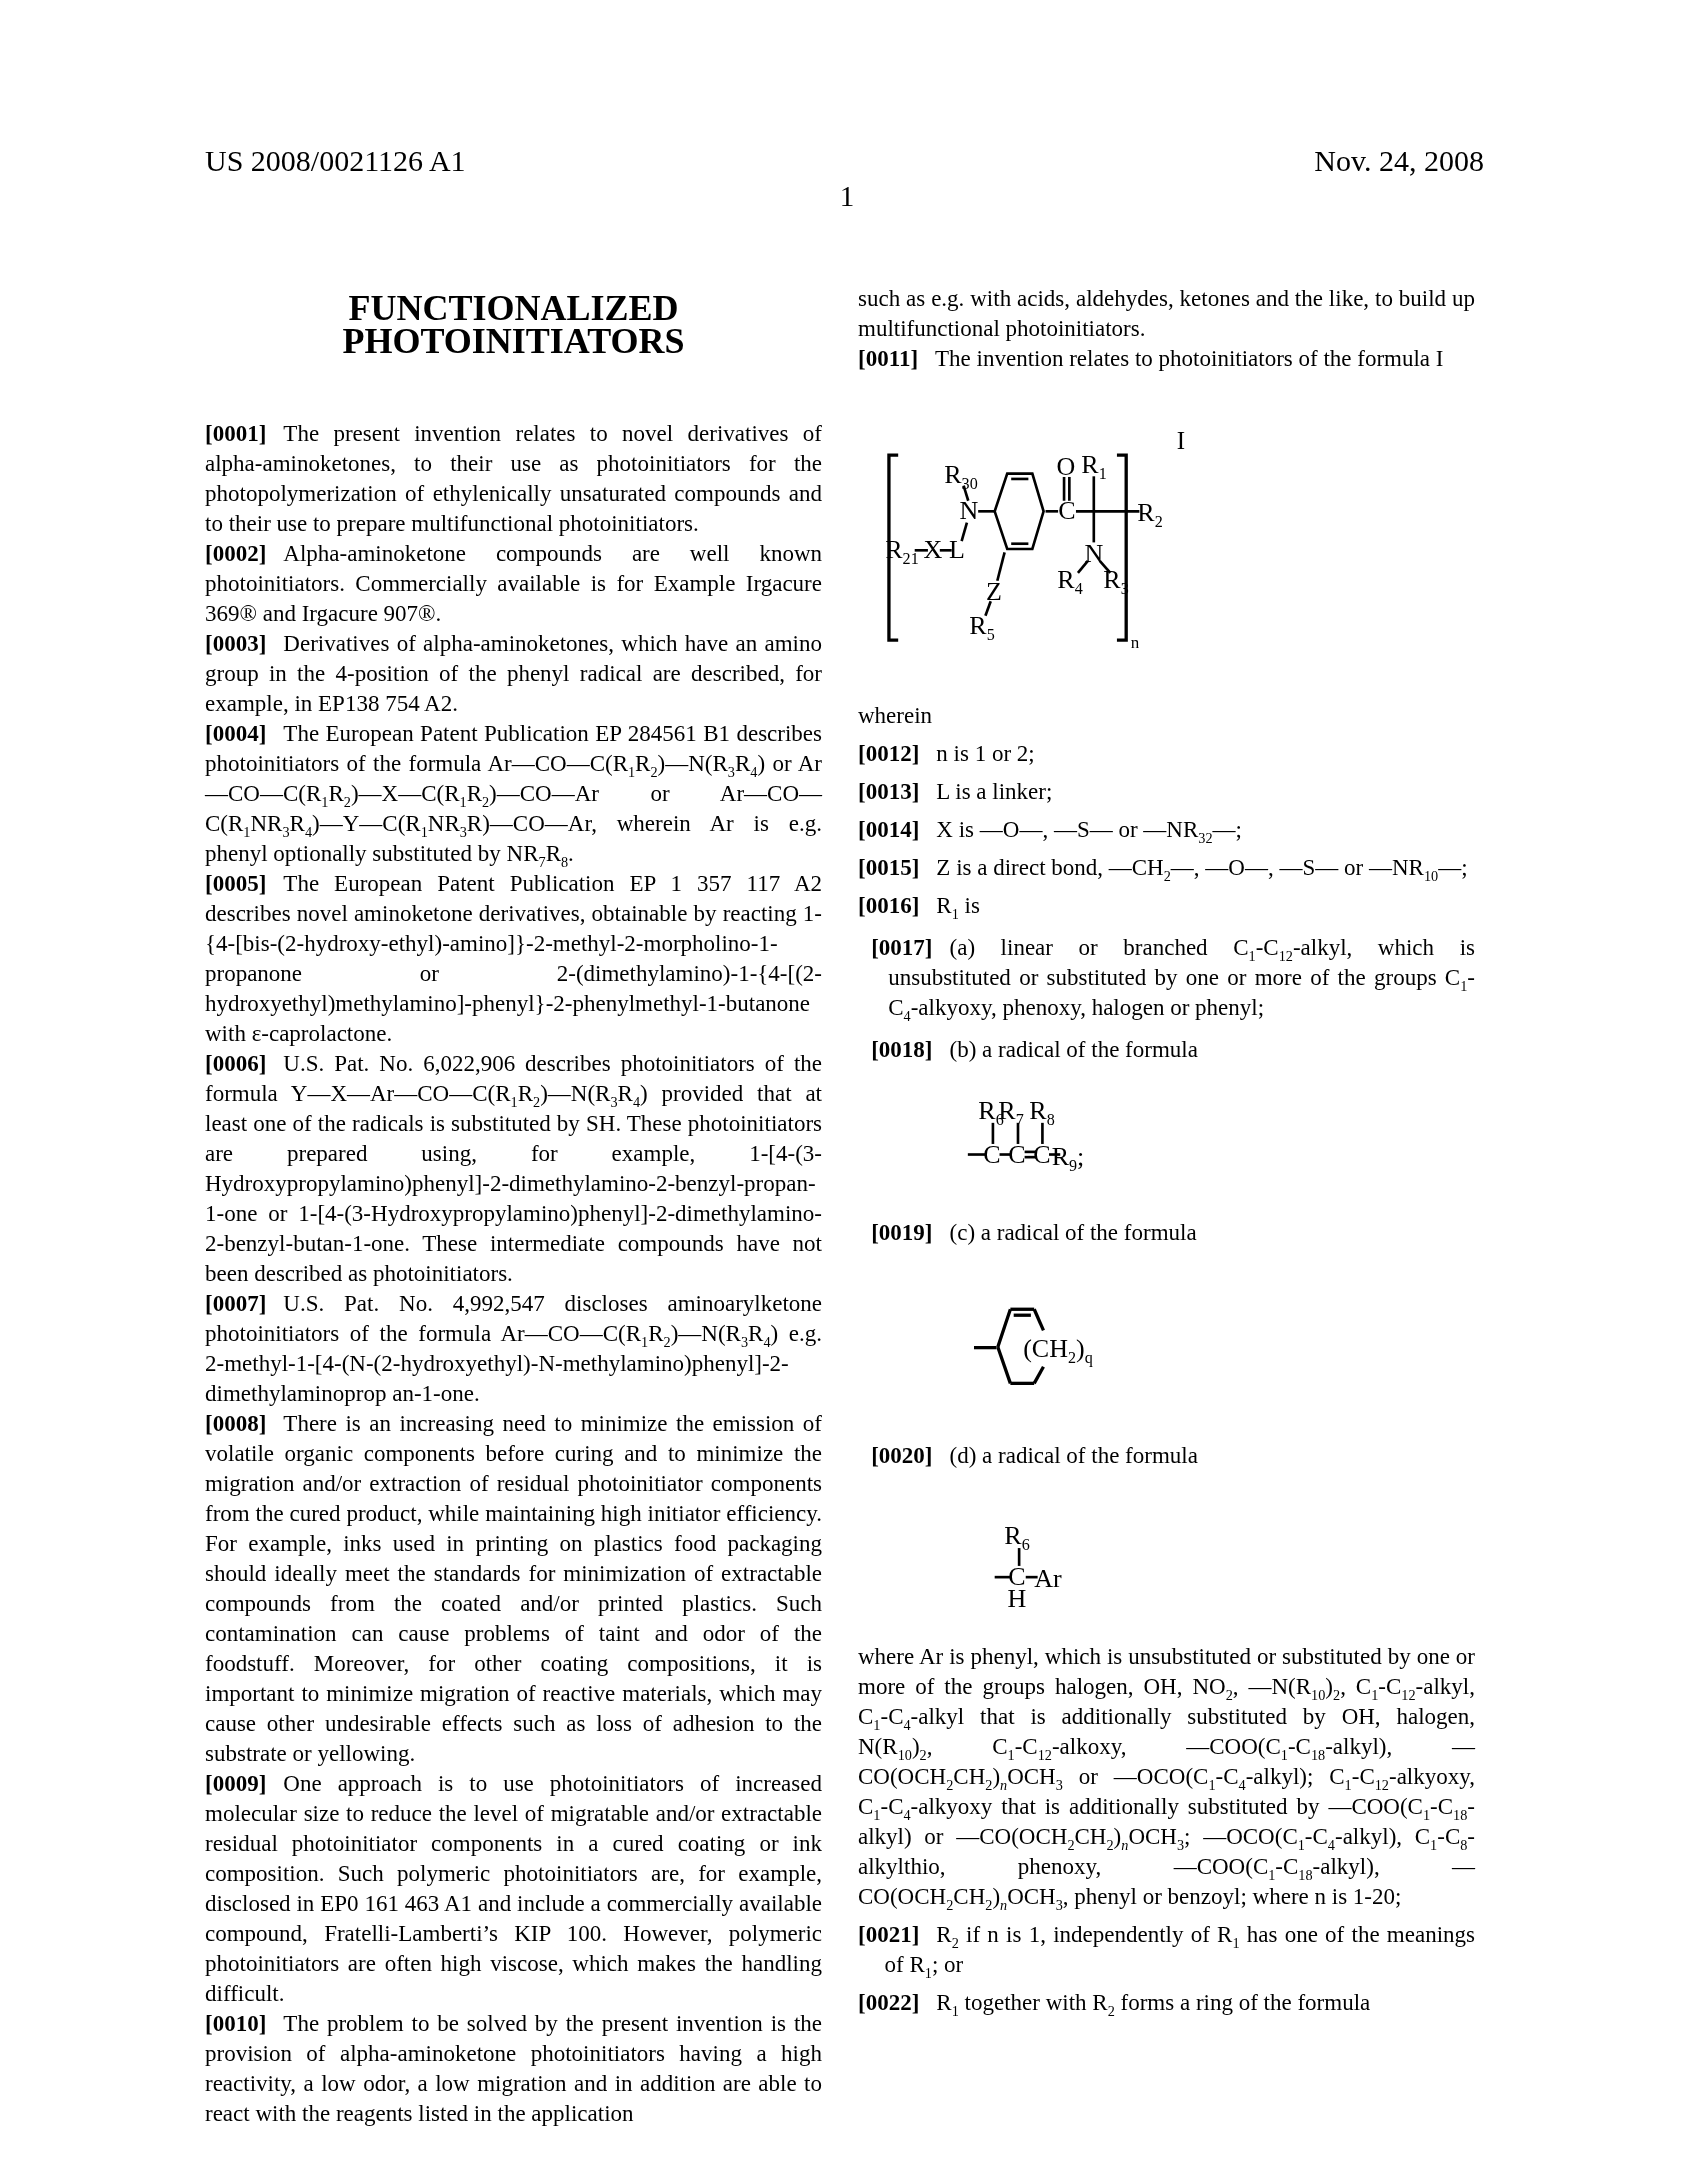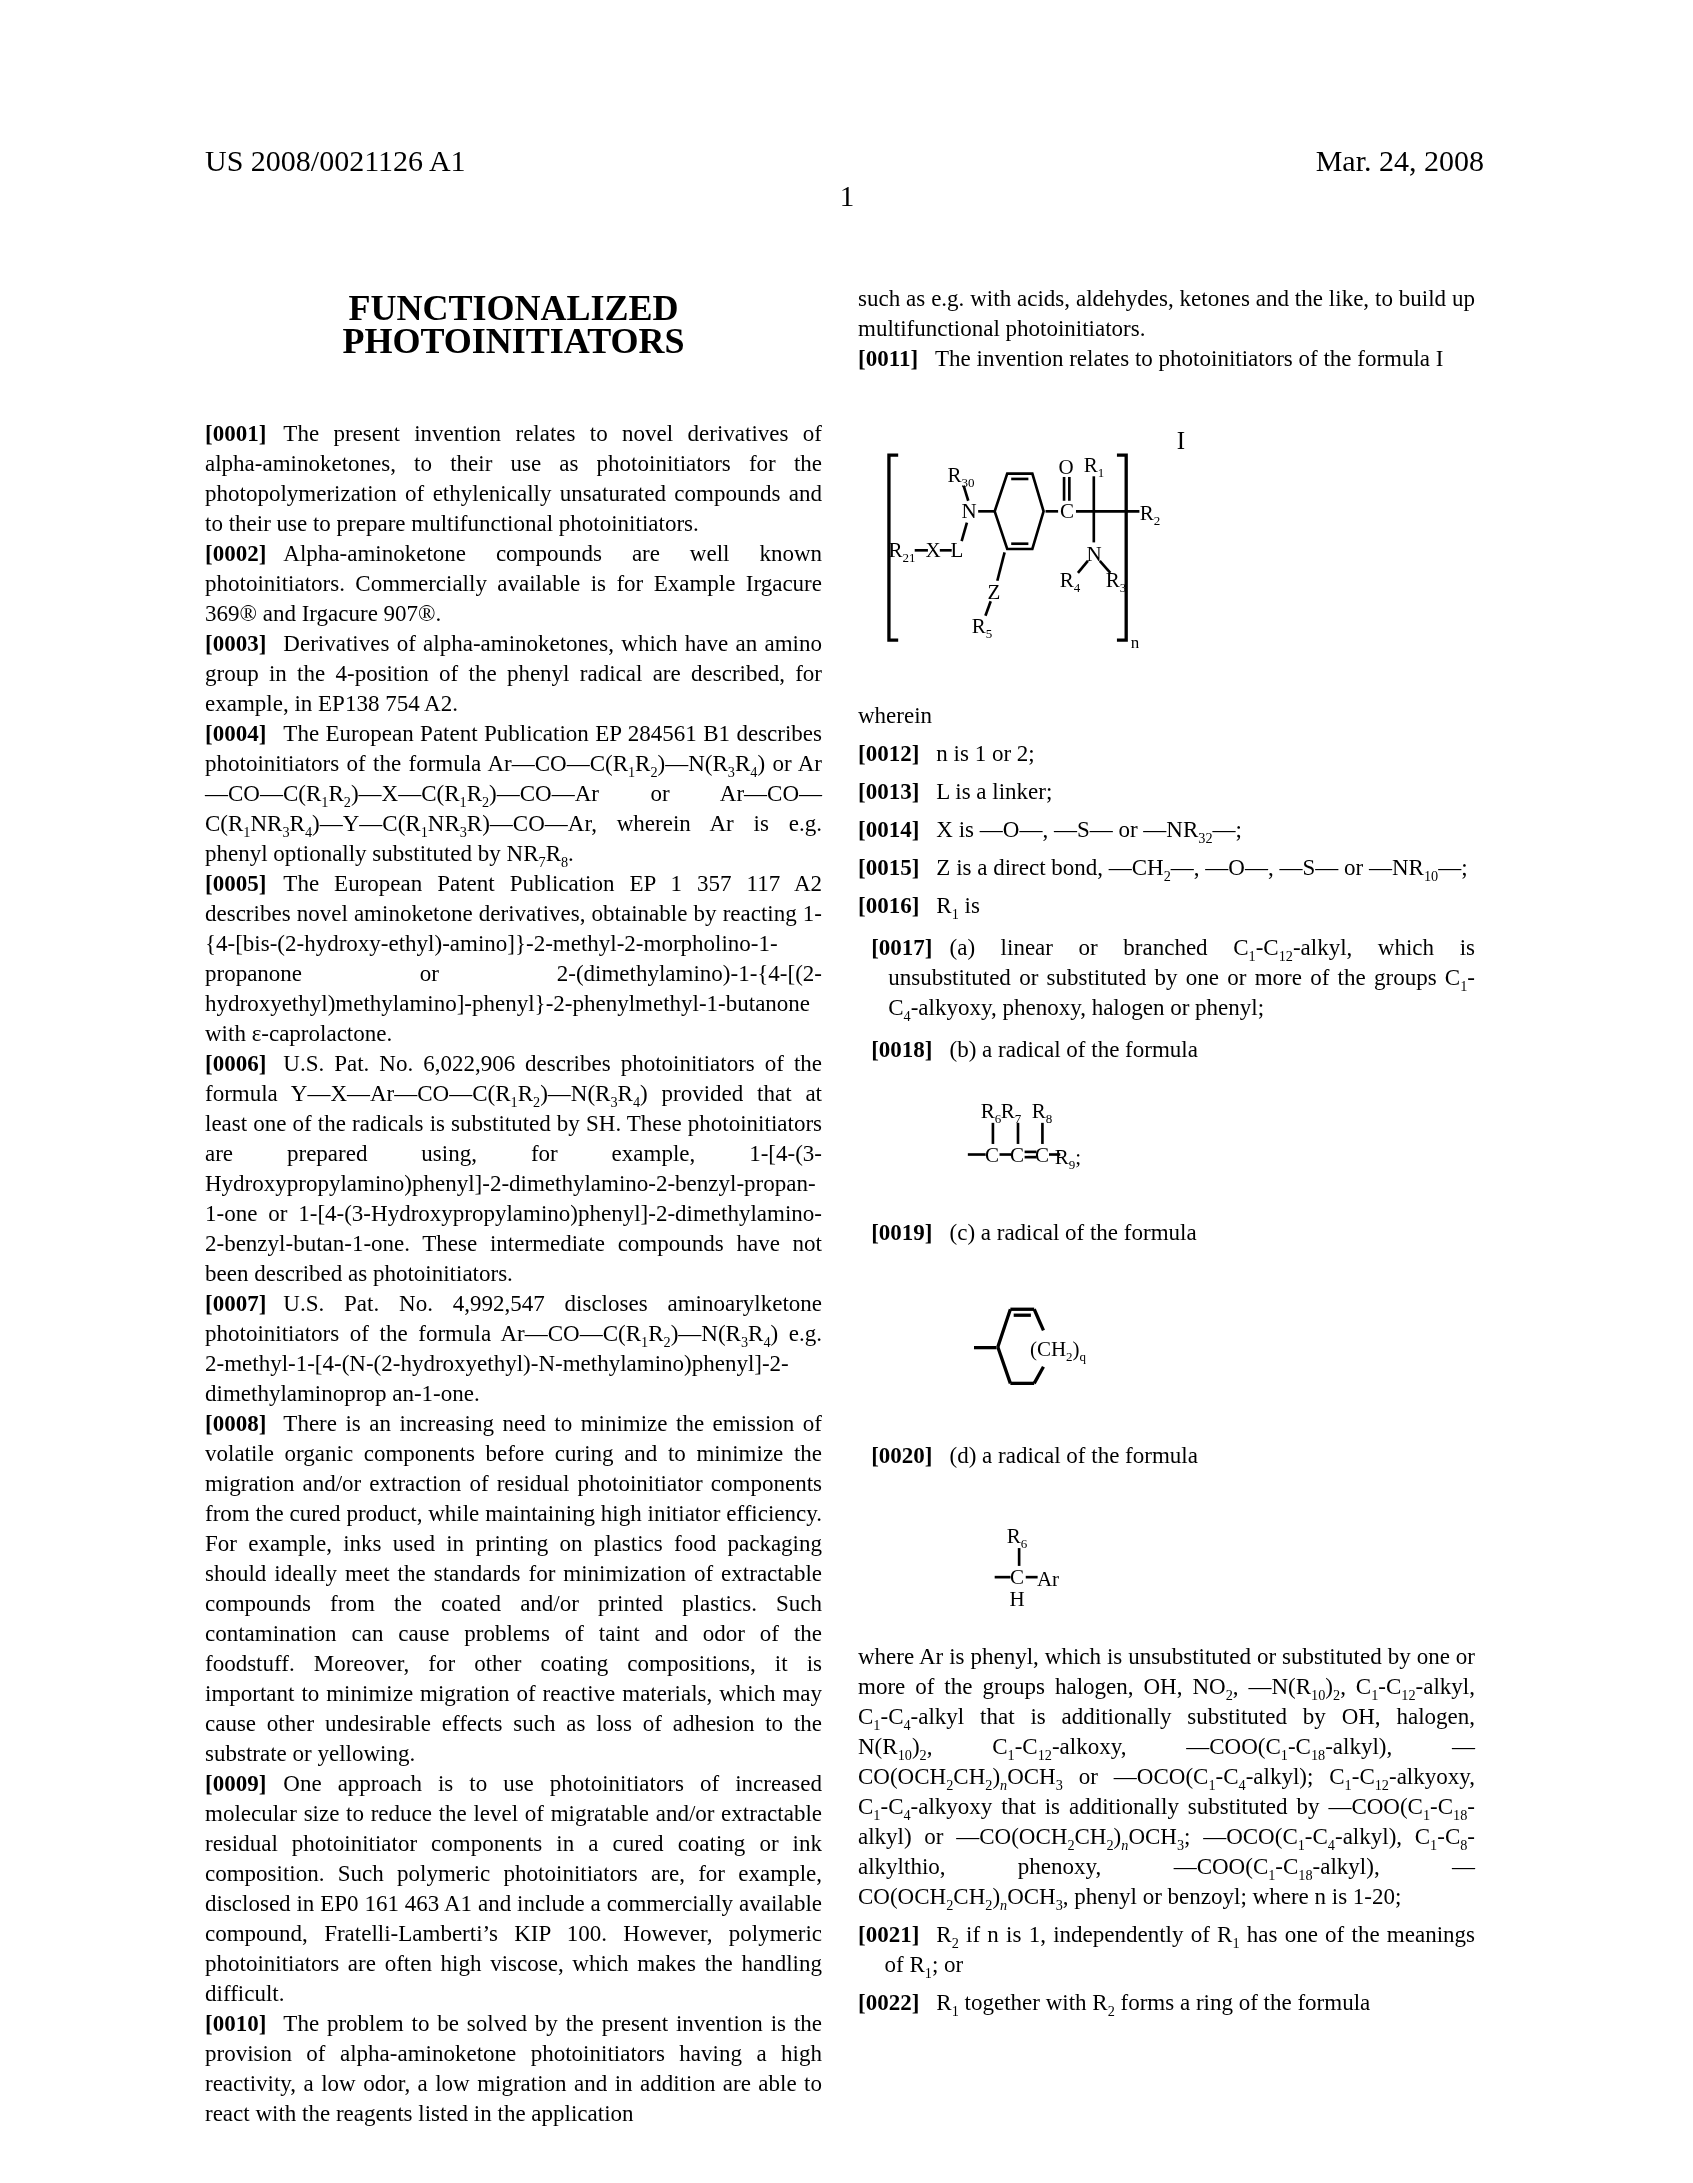--- a/index.html
+++ b/index.html
@@ -17,32 +17,32 @@
   .tag{font-weight:bold;margin-right:17px;}
   .item{padding-left:26.5px;text-indent:-26.5px;margin-top:8px;}
   .subitem{margin-left:13.2px;padding-left:17px;text-indent:-17px;margin-top:12px;}
   sub{font-size:0.62em;line-height:0;}
   .figure{position:relative;}
   .fig-I{height:304px;margin-top:22.5px;}
   .fig-b{height:132px;margin:9.3px 0;}
   .fig-c{height:172px;margin:9.3px 0;}
   .fig-d{height:152px;margin:9.3px 0;}
   .figure svg{position:absolute;left:0;top:0;}
-  .atom{position:absolute;transform:translate(-50%,-50%);font-size:21px;white-space:nowrap;}
+  .atom{position:absolute;transform:translate(-50%,-50%);font-size:26px;white-space:nowrap;}
   .fig-label{font-size:25px;}
   .bracket-sub{font-size:17px;}
   line,path{stroke:#000;fill:none;}
 </style>
 </head>
 <body>
 
 <div class="page">
 
   <div class="hdr hdr-left">US 2008/0021126 A1</div>
-  <div class="hdr hdr-right">Mar. 24, 2008</div>
+  <div class="hdr hdr-right">Nov. 24, 2008</div>
   <div class="page-num">1</div>
 
   <section class="col col-left">
     <h1 class="doc-title">FUNCTIONALIZED PHOTOINITIATORS</h1>
 
     <p><span class="tag">[0001]</span><span>The present invention relates to novel derivatives of alpha-aminoketones, to their use as photoinitiators for the photopolymerization of ethylenically unsaturated compounds and to their use to prepare multifunctional photoinitiators.</span></p>
     <p><span class="tag">[0002]</span><span>Alpha-aminoketone compounds are well known photoinitiators. Commercially available is for Example Irgacure 369® and Irgacure 907®.</span></p>
     <p><span class="tag">[0003]</span><span>Derivatives of alpha-aminoketones, which have an amino group in the 4-position of the phenyl radical are described, for example, in EP138 754 A2.</span></p>
     <p><span class="tag">[0004]</span><span>The European Patent Publication EP 284561 B1 describes photoinitiators of the formula Ar—CO—C(R<sub>1</sub>R<sub>2</sub>)—N(R<sub>3</sub>R<sub>4</sub>) or Ar—CO—C(R<sub>1</sub>R<sub>2</sub>)—X—C(R<sub>1</sub>R<sub>2</sub>)—CO—Ar or Ar—CO—C(R<sub>1</sub>NR<sub>3</sub>R<sub>4</sub>)—Y—C(R<sub>1</sub>NR<sub>3</sub>R)—CO—Ar, wherein Ar is e.g. phenyl optionally substituted by NR<sub>7</sub>R<sub>8</sub>.</span></p>
     <p><span class="tag">[0005]</span><span>The European Patent Publication EP 1 357 117 A2 describes novel aminoketone derivatives, obtainable by reacting 1-{4-[bis-(2-hydroxy-ethyl)-amino]}-2-methyl-2-morpholino-1-propanone or 2-(dimethylamino)-1-{4-[(2-hydroxyethyl)methylamino]-phenyl}-2-phenylmethyl-1-butanone with ε-caprolactone.</span></p>

